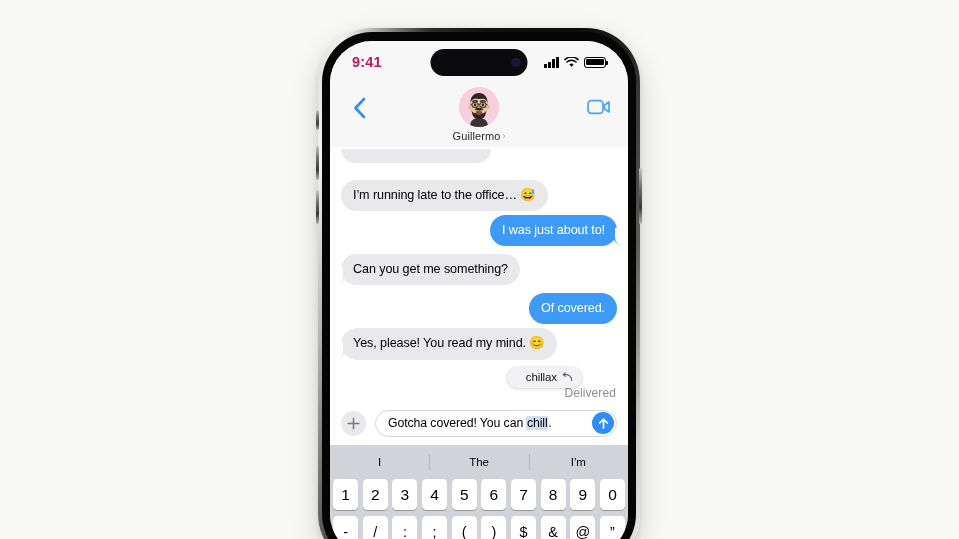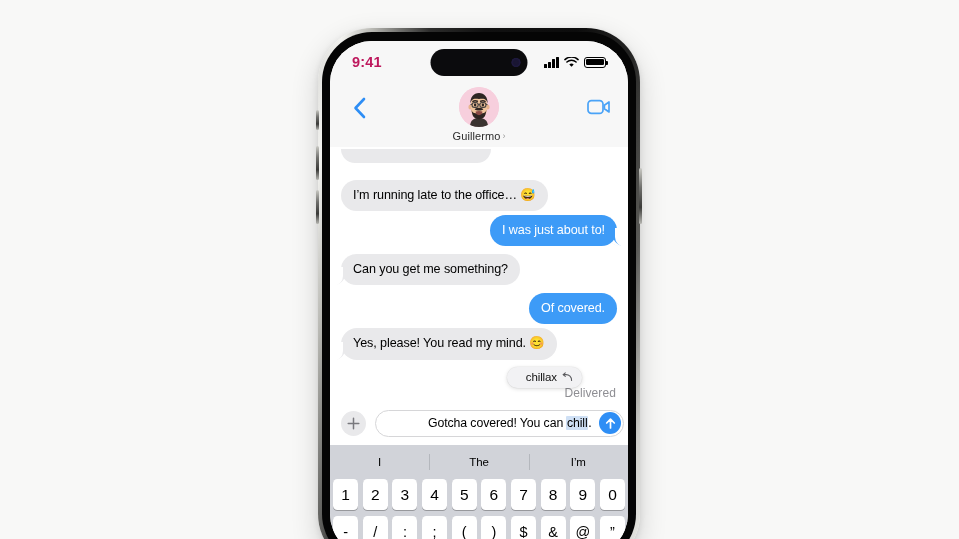--- a/index.html
+++ b/index.html
@@ -190,21 +190,21 @@
   }
   #input-wrap {
     flex: 1 1 auto; height: 27px;
     border: 1px solid #d6d6d8;
     border-radius: 14px;
     display: flex; align-items: center;
     padding: 0 32px 0 12px;
     position: relative;
     background: #fff;
   }
-  #input-text { font-size: 12.3px; color: #000; letter-spacing: -.1px; white-space: nowrap; margin-left: 40px; }
+  #input-text { font-size: 12.3px; color: #000; letter-spacing: -.1px; white-space: nowrap; }
   #input-text .sel { background: #cfe0f5; border-radius: 1px; padding: 0 .5px; }
   #send-btn {
     position: absolute; right: 2px; top: 50%; transform: translateY(-50%);
     width: 22px; height: 22px; border-radius: 50%;
     background: #2e8ef5;
     display:flex; align-items:center; justify-content:center;
     cursor: pointer;
   }
 
   

